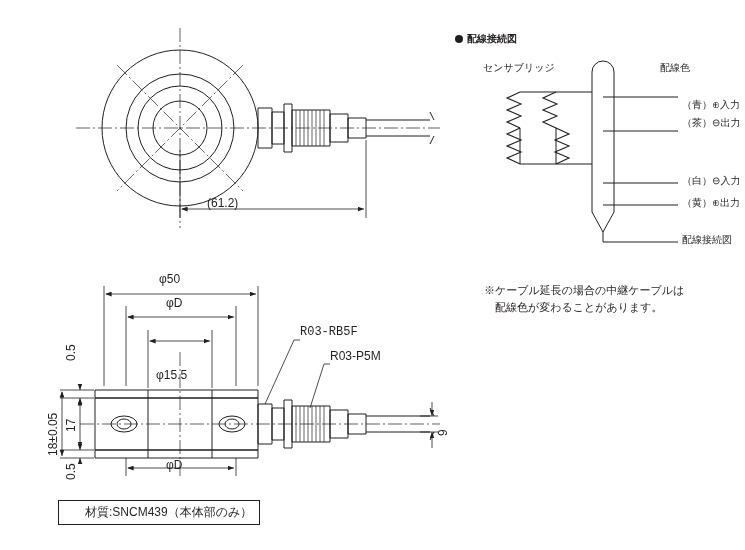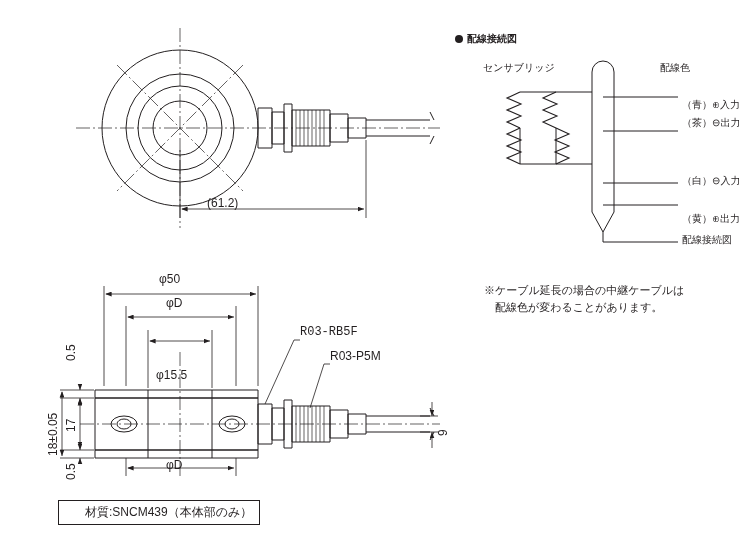--- a/index.html
+++ b/index.html
@@ -226,19 +226,19 @@
   <div class="lbl" style="left:455px;top:33px;font-size:10px;font-weight:bold;">
     <span class="bullet"></span><span>配線接続図</span>
   </div>
 
   <div class="lbl small" style="left:483px;top:62px;">センサブリッジ</div>
   <div class="lbl small" style="left:660px;top:62px;text-align:right;">配線色</div>
 
   <div class="lbl small" style="left:682px;top:99px;">（青）⊕入力</div>
   <div class="lbl small" style="left:682px;top:117px;">（茶）⊖出力</div>
   <div class="lbl small" style="left:682px;top:175px;">（白）⊖入力</div>
-  <div class="lbl small" style="left:682px;top:197px;margin-top:16px;">（黄）⊕出力</div>
+  <div class="lbl small" style="left:682px;top:197px;">（黄）⊕出力</div>
   <div class="lbl small" style="left:682px;top:234px;">配線接続図</div>
 
   <div class="note" style="left:484px;top:299px;">　配線色が変わることがあります。</div>
   <div class="note" style="left:484px;top:282px;">※ケーブル延長の場合の中継ケーブルは</div>
 
 </div>
 
 </body></html>

